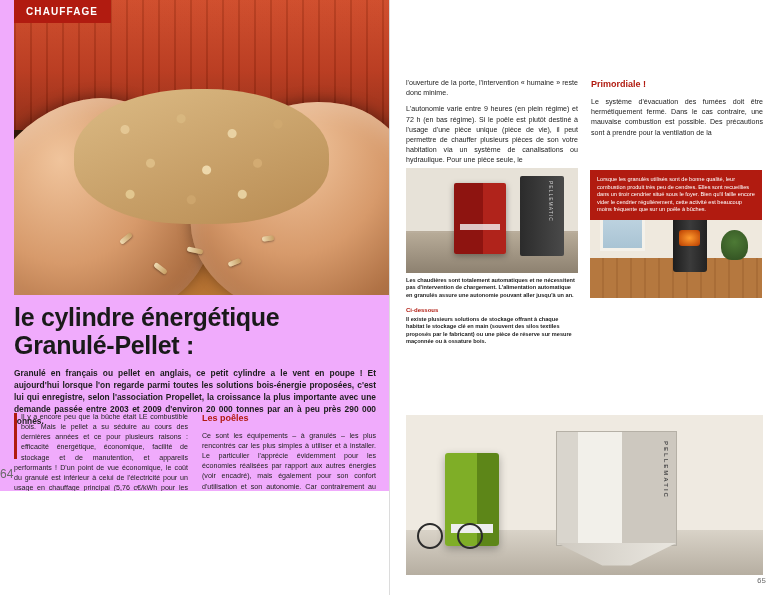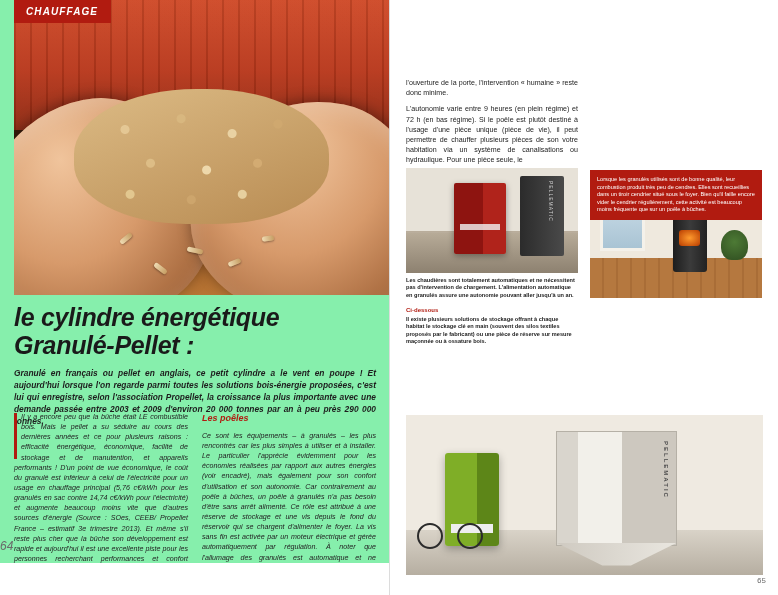--- a/index.html
+++ b/index.html
@@ -6,21 +6,21 @@
   html, body { margin:0; padding:0; }
   body {
     width:778px; height:595px;
     background:#fff;
     font-family:"Liberation Sans", sans-serif;
     overflow:hidden;
   }
   .spread { position:relative; width:778px; height:595px; display:flex; background:#fff; }
 
   
-  .page-left { position:relative; width:389px; height:563px; background:#86efac; overflow:hidden;font-style:italic; }
+  .page-left { position:relative; width:389px; height:491px; background:#f0abfc; overflow:hidden; }
   .page-right { position:relative; width:389px; height:595px; background:#fff; overflow:hidden; border-left:1px solid #d8d8d8; }
 
   .cat-tab {
     position:absolute; left:14px; top:0; z-index:6;
     background:#b11b10; color:#fff;
     font-size:10px; font-weight:bold; letter-spacing:1.1px;
     padding:6px 13px 6px 12px;
   }
 
   .hero {
@@ -245,20 +245,22 @@
   </div>
 
   <div class="page-right">
 
     <div class="r-cols-top">
       <div class="rcol">
         <p>l'ouverture de la porte, l'intervention « humaine » reste donc minime.</p>
         <p>L'autonomie varie entre 9 heures (en plein régime) et 72 h (en bas régime). Si le poêle est plutôt destiné à l'usage d'une pièce unique (pièce de vie), il peut permettre de chauffer plusieurs pièces de son votre habitation via un système de canalisations ou hydraulique. Pour une pièce seule, le</p>
       </div>
       <div class="rcol">
+        <p class="sub-red">Primordiale !</p>
+        <p>Le système d'évacuation des fumées doit être hermétiquement fermé. Dans le cas contraire, une mauvaise combustion est possible. Des précautions sont à prendre pour la ventilation de la</p>
       </div>
     </div>
 
     <div class="boiler-photo">
       <div class="bp-room"></div>
       <div class="bp-floor"></div>
       <div class="bp-boiler"></div>
       <div class="bp-silo"></div>
       <div class="bp-silo-txt">PELLEMATIC</div>
     </div>

